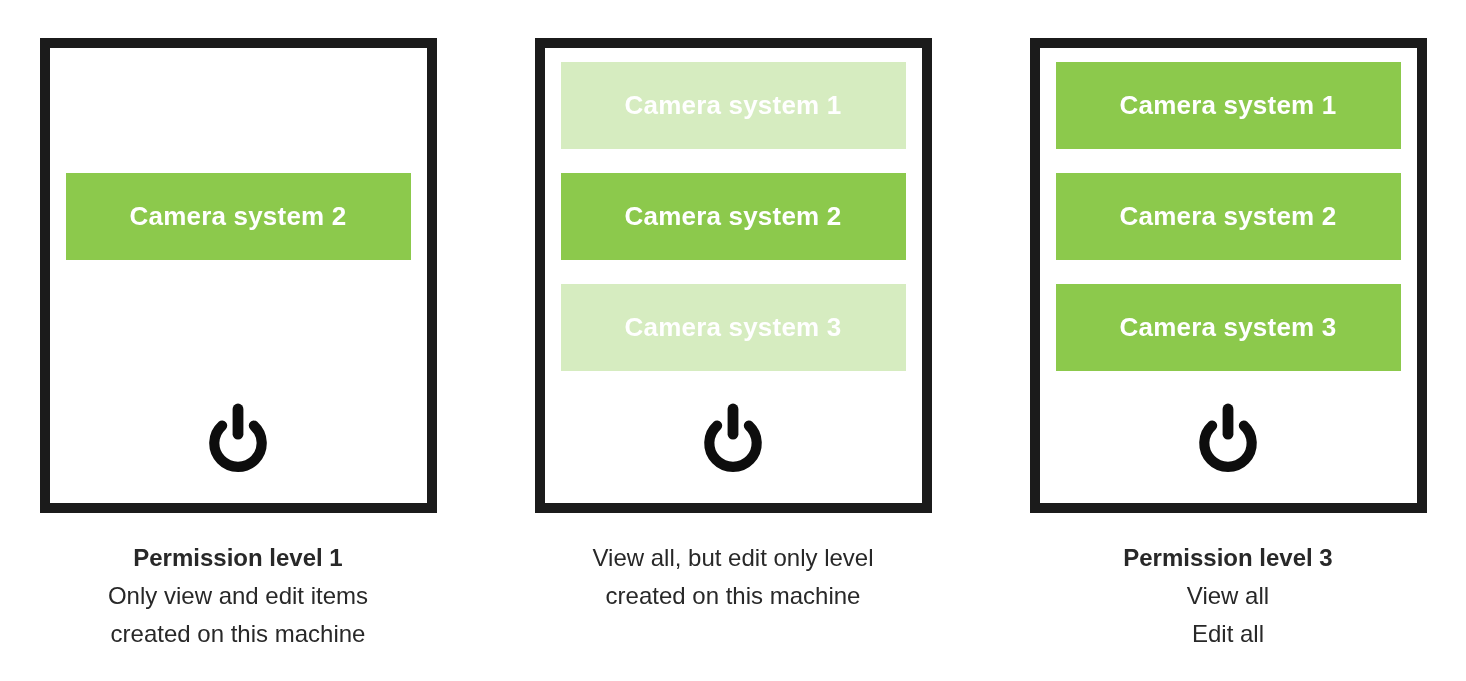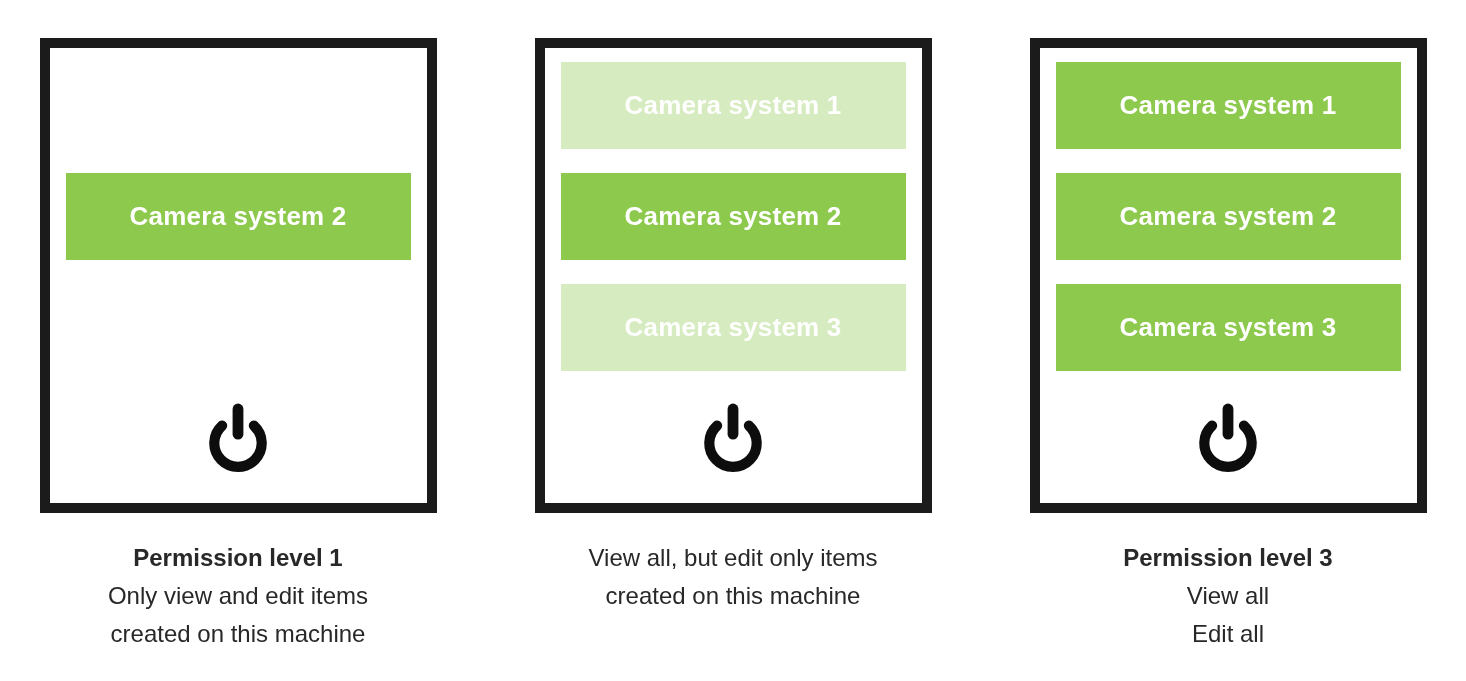--- a/index.html
+++ b/index.html
@@ -111,21 +111,21 @@
         <div class="btn">Camera system 2</div>
         <div class="btn faded">Camera system 3</div>
         <div class="power">
           <svg viewBox="0 0 24 24">
             <path d="M6.71 7.53 A7.9 7.9 0 1 0 17.29 7.53" fill="none" stroke="#0d0d0d" stroke-width="3.4" stroke-linecap="round"></path>
             <path d="M12 2 V10.4" fill="none" stroke="#0d0d0d" stroke-width="3.6" stroke-linecap="round"></path>
           </svg>
         </div>
       </div>
       <div class="caption">
-        <div class="line">View all, but edit only items</div>
+        <div class="line">View all, but edit only level</div>
         <div class="line">created on this machine</div>
       </div>
     </div>
 
     <div class="column">
       <div class="device">
         <div class="btn">Camera system 1</div>
         <div class="btn">Camera system 2</div>
         <div class="btn">Camera system 3</div>
         <div class="power">

